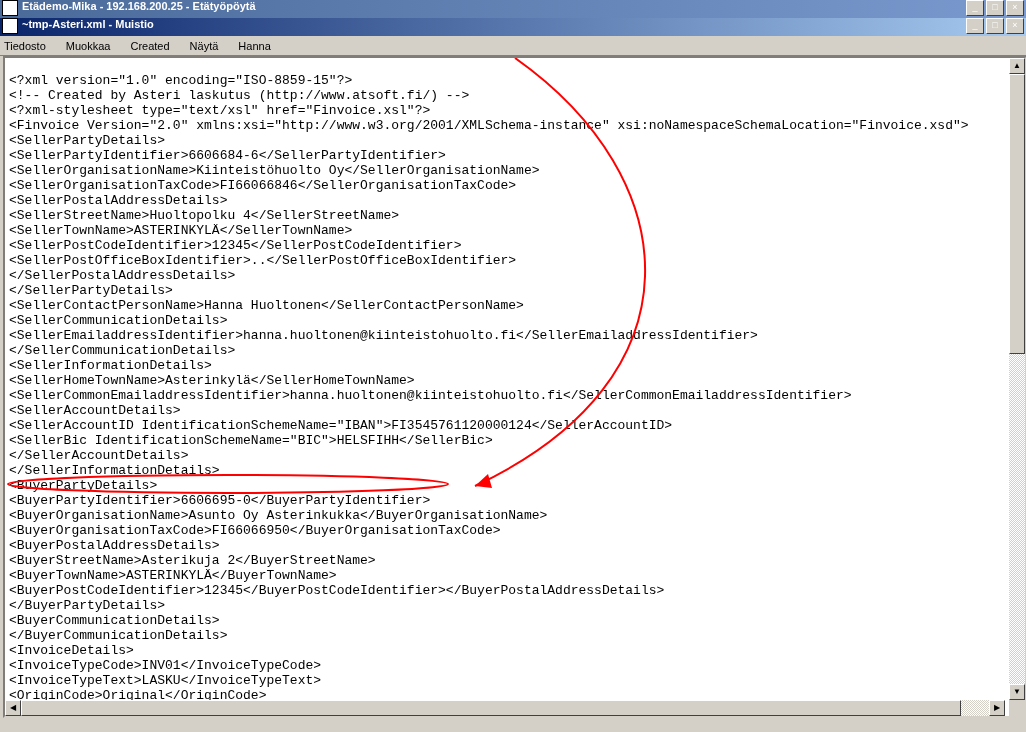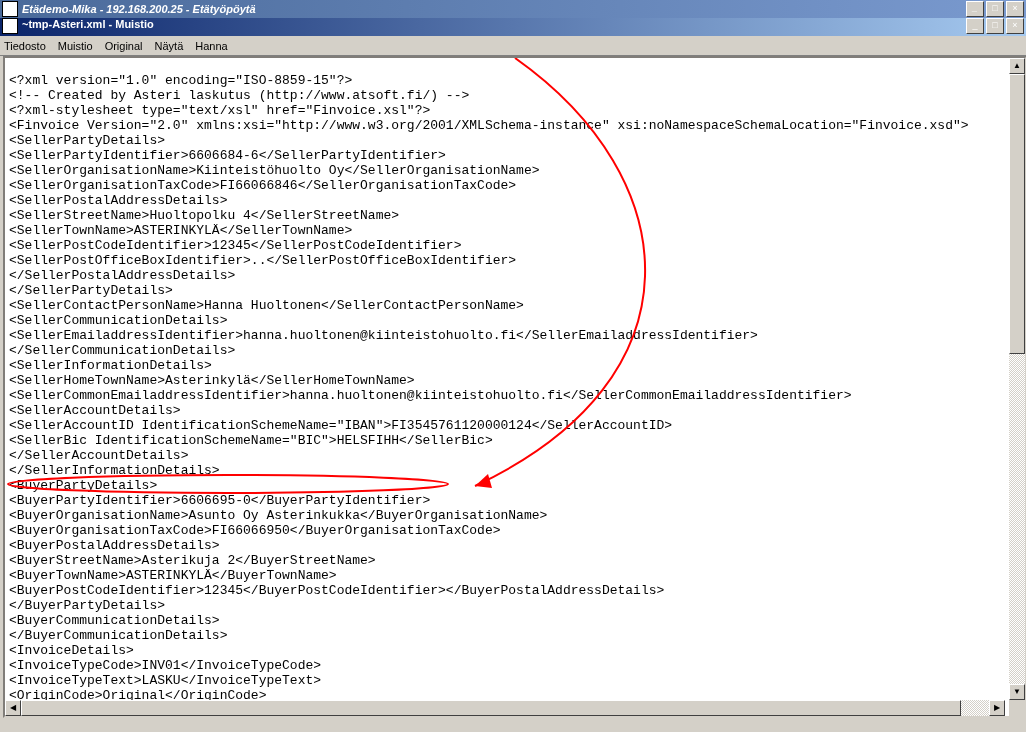--- a/index.html
+++ b/index.html
@@ -8,23 +8,21 @@
     font-family: "Tahoma", "MS Sans Serif", sans-serif;
     font-size: 11px;
     background: #d4d0c8;
     overflow: hidden;
   }
   .outer-titlebar {
     background: linear-gradient(to right, #4a6a9a, #7a9acf);
     color: #fff;
     height: 18px;
     display: flex;
-    align-items: center;
     padding: 0 2px;
-    font-style: italic;
   }
   .outer-titlebar .icon {
     width: 14px; height: 14px;
     background: #fff;
     border: 1px solid #000;
     margin-right: 4px;
   }
   .outer-title-text { font-weight: bold; flex: 1; }
   .win-btns { display: flex; gap: 2px; }
   .win-btn {
@@ -50,20 +48,21 @@
   }
   .menubar {
     background: #d4d0c8;
     height: 19px;
     display: flex;
     align-items: center;
     padding: 0 4px;
     font-size: 11px;
     color: #000;
     border-bottom: 1px solid #808080;
+    gap: 8px;
   }
   .menubar span { margin-right: 12px; }
   .content-area {
     position: relative;
     width: 1020px;
     height: 658px;
     margin: 0 3px 3px 3px;
     background: #fff;
     border: 2px inset #d4d0c8;
     overflow: hidden;
@@ -159,22 +158,22 @@
   <span class="outer-title-text">~tmp-Asteri.xml - Muistio</span>
   <div class="win-btns">
     <div class="win-btn">_</div>
     <div class="win-btn">□</div>
     <div class="win-btn">×</div>
   </div>
 </div>
 
 <div class="menubar">
   <span>Tiedosto</span>
-  <span>Muistio</span>
-  <span>Original</span>
+  <span>Muokkaa</span>
+  <span>Created</span>
   <span>Näytä</span>
   <span>Hanna</span>
 </div>
 
 <div class="content-area">
   <pre class="xml-content" id="xml-content">&lt;?xml version="1.0" encoding="ISO-8859-15"?&gt;
 &lt;!-- Created by Asteri laskutus (http://www.atsoft.fi/) --&gt;
 &lt;?xml-stylesheet type="text/xsl" href="Finvoice.xsl"?&gt;
 &lt;Finvoice Version="2.0" xmlns:xsi="http://www.w3.org/2001/XMLSchema-instance" xsi:noNamespaceSchemaLocation="Finvoice.xsd"&gt;
 &lt;SellerPartyDetails&gt;

